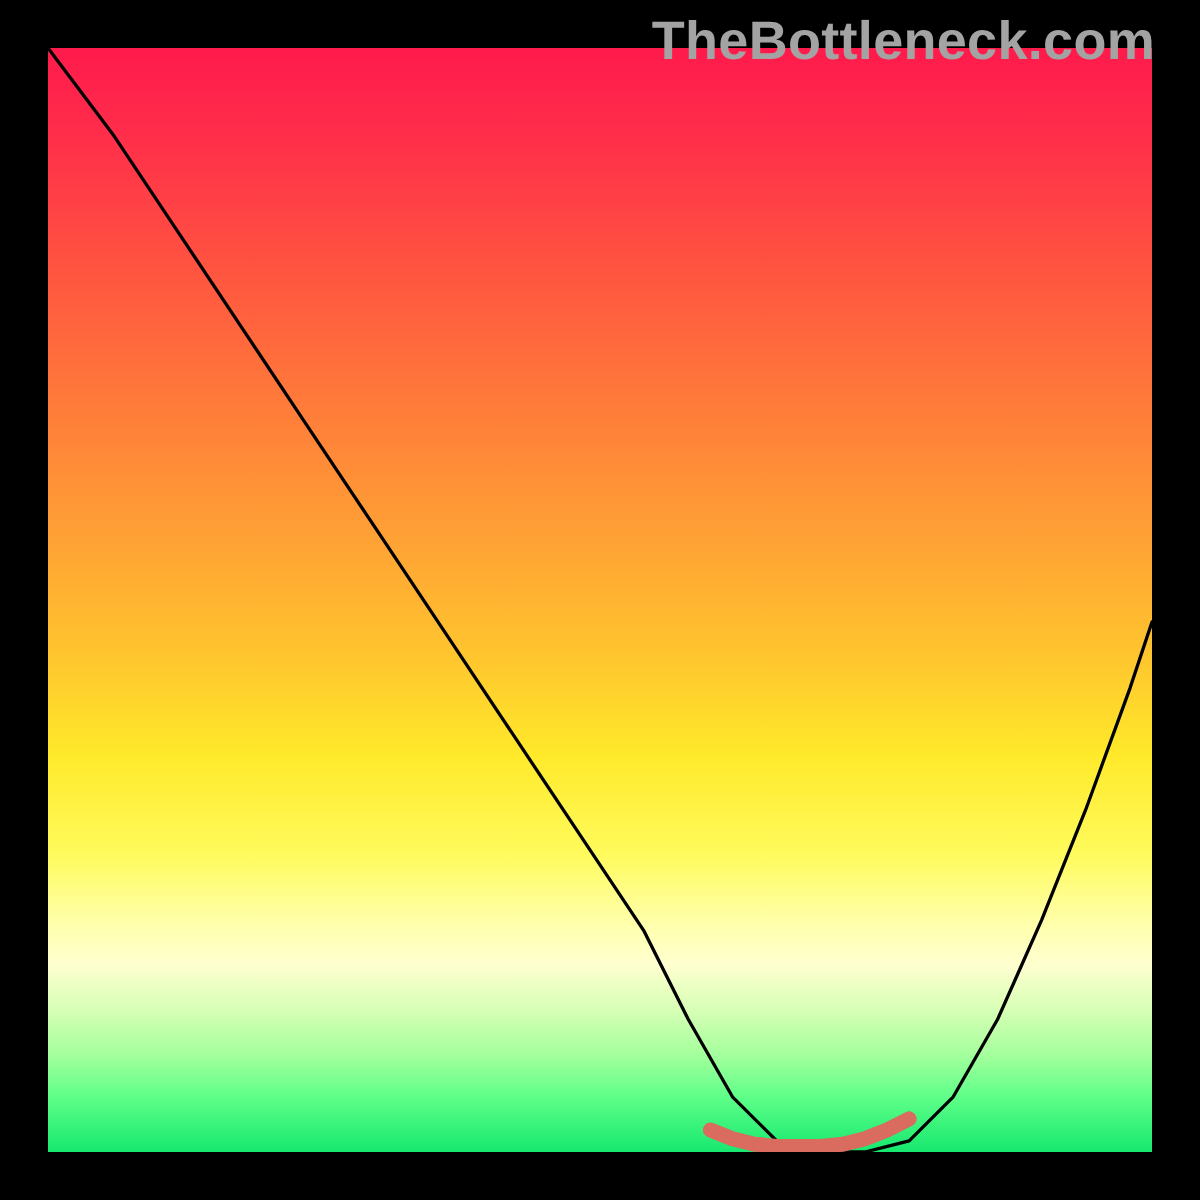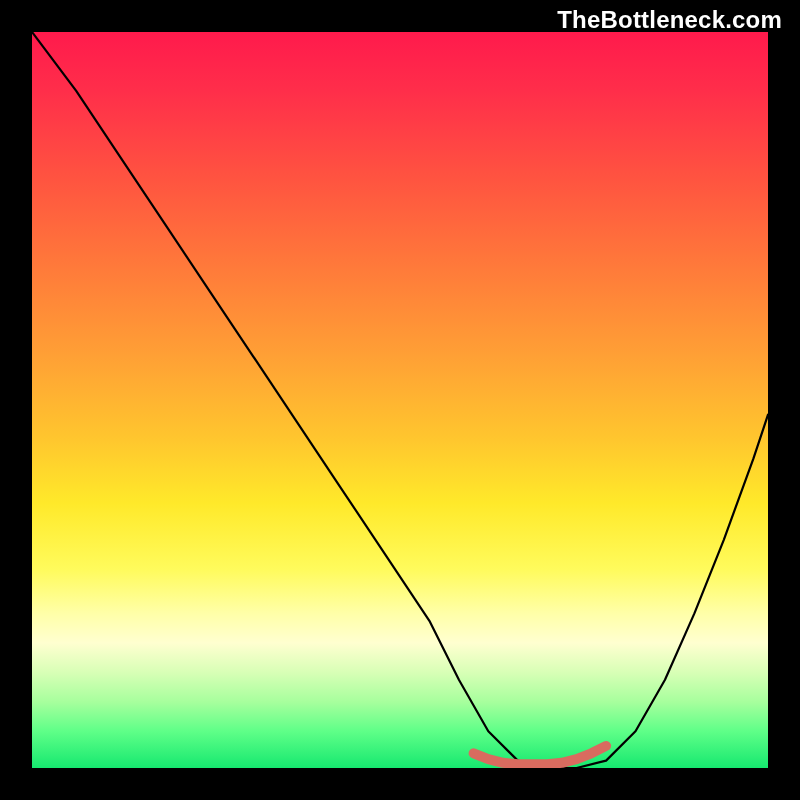--- a/index.html
+++ b/index.html
@@ -6,25 +6,25 @@
   html, body { width: 800px; height: 800px; overflow: hidden; background: #000; }
   .frame {
     position: relative;
     width: 800px;
     height: 800px;
     background: #000;
   }
   .watermark {
     position: absolute;
     top: 6px;
-    right: 18px;
+    right: 30px;
     font-family: Arial, Helvetica, sans-serif;
-    font-size: 24px;
+    font-size: 36px;
     font-weight: 600;
-    color: #ffffff;
+    color: #a3a3a3;
     letter-spacing: 0.2px;
     z-index: 5;
   }
   .plot {
     position: absolute;
     left: 32px;
     top: 32px;
     width: 736px;
     height: 736px;
     

